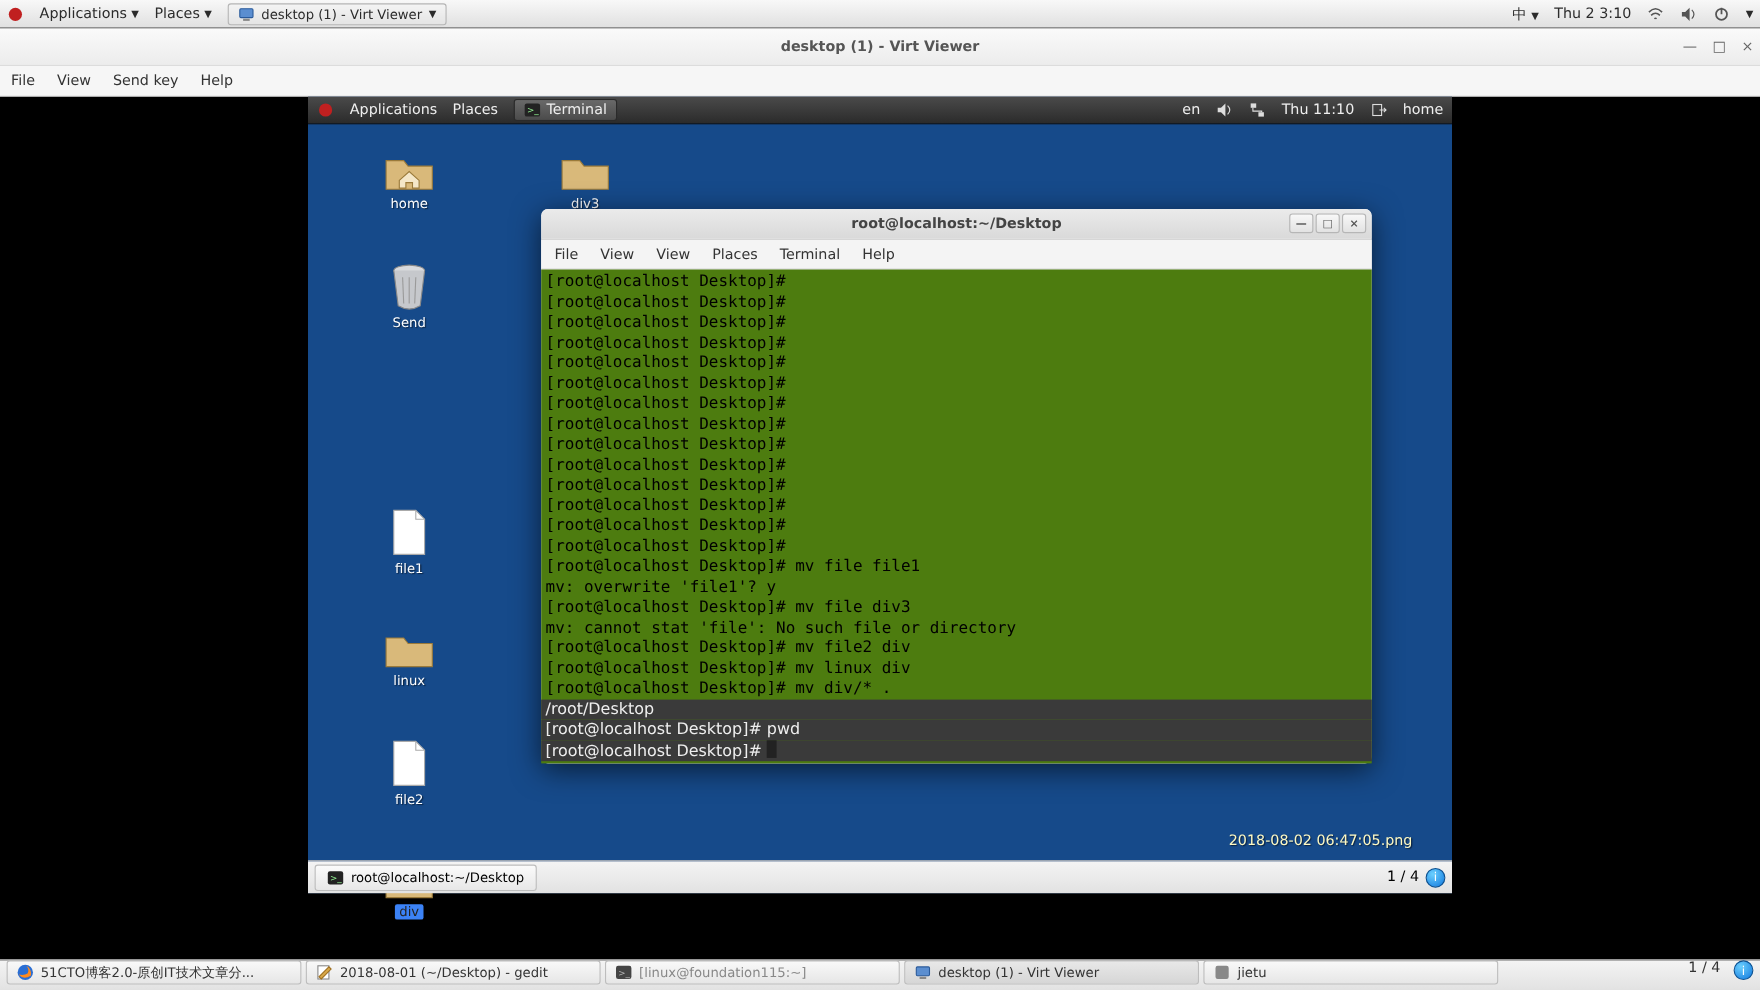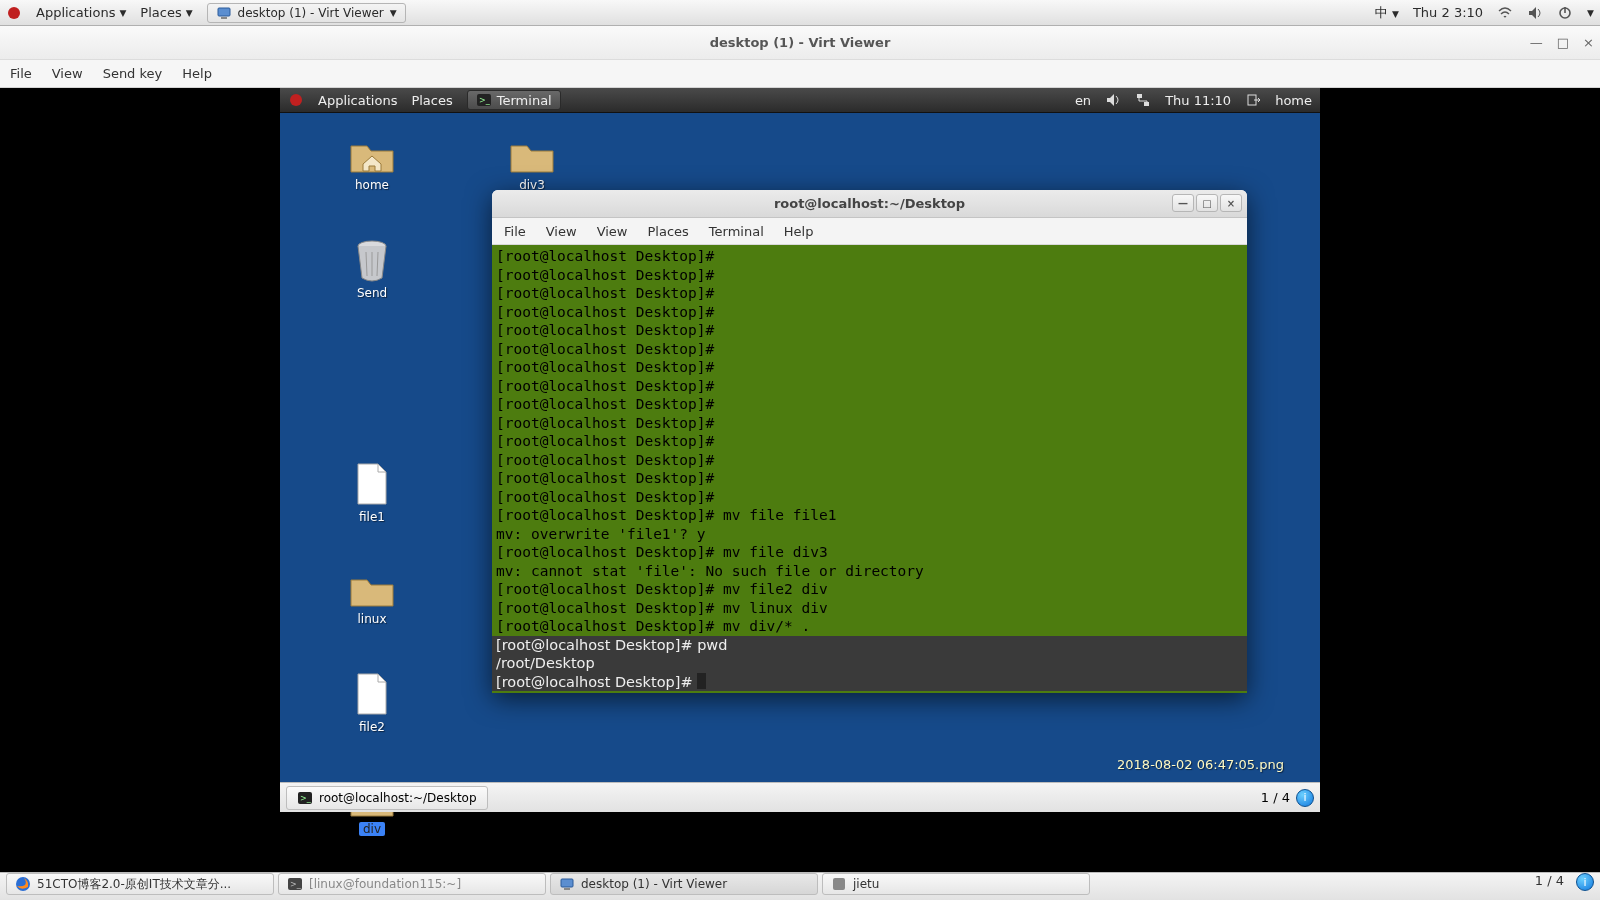--- a/index.html
+++ b/index.html
@@ -346,21 +346,21 @@
 [root@localhost Desktop]#
 [root@localhost Desktop]#
 [root@localhost Desktop]#
 [root@localhost Desktop]# mv file file1
 mv: overwrite 'file1'? y
 [root@localhost Desktop]# mv file div3
 mv: cannot stat 'file': No such file or directory
 [root@localhost Desktop]# mv file2 div
 [root@localhost Desktop]# mv linux div
 [root@localhost Desktop]# mv div/* .
-<span class="hl">[root@localhost Desktop]# pwd</span><span class="hl">/root/Desktop</span><span class="hl">[root@localhost Desktop]# <span class="term-cursor"></span></span></div>
+<span class="hl">/root/Desktop</span><span class="hl">[root@localhost Desktop]# pwd</span><span class="hl">[root@localhost Desktop]# <span class="term-cursor"></span></span></div>
     </div>
 
     <div class="guest-taskbar">
       <div class="task">
         <span class="ico">
             <svg viewBox="0 0 16 16">
               <rect x="1" y="2" width="14" height="12" rx="2" fill="#222"></rect>
               <text x="3" y="11" font-size="8" fill="#9f9">&gt;_</text>
             </svg>
           </span>
@@ -377,20 +377,29 @@
 <div class="host-taskbar">
   <div class="task">
     <span class="ico">
         <svg viewBox="0 0 16 16">
           <circle cx="8" cy="8" r="7" fill="#2a6ed4"></circle>
           <path d="M2 10 Q6 15 13 11 Q14 5 9 2 Q12 6 10 9 Q7 11 2 10" fill="#ff8a1e"></path>
         </svg>
       </span>
     <span>51CTO博客2.0-原创IT技术文章分...</span>
   </div>
+  <div class="task">
+    <span class="ico">
+        <svg viewBox="0 0 16 16">
+          <rect x="2" y="2" width="10" height="12" fill="#fff" stroke="#888"></rect>
+          <path d="M5 14 L14 5 L12 3 L3 12 Z" fill="#d9a94a" stroke="#a07020"></path>
+        </svg>
+      </span>
+    <span>2018-08-01 (~/Desktop) - gedit</span>
+  </div>
   <div class="task dim">
     <span class="ico">
         <svg viewBox="0 0 16 16">
           <rect x="1" y="2" width="14" height="12" rx="2" fill="#444"></rect>
           <text x="3" y="11" font-size="8" fill="#bbb">&gt;_</text>
         </svg>
       </span>
     <span>[linux@foundation115:~]</span>
   </div>
   <div class="task active">

